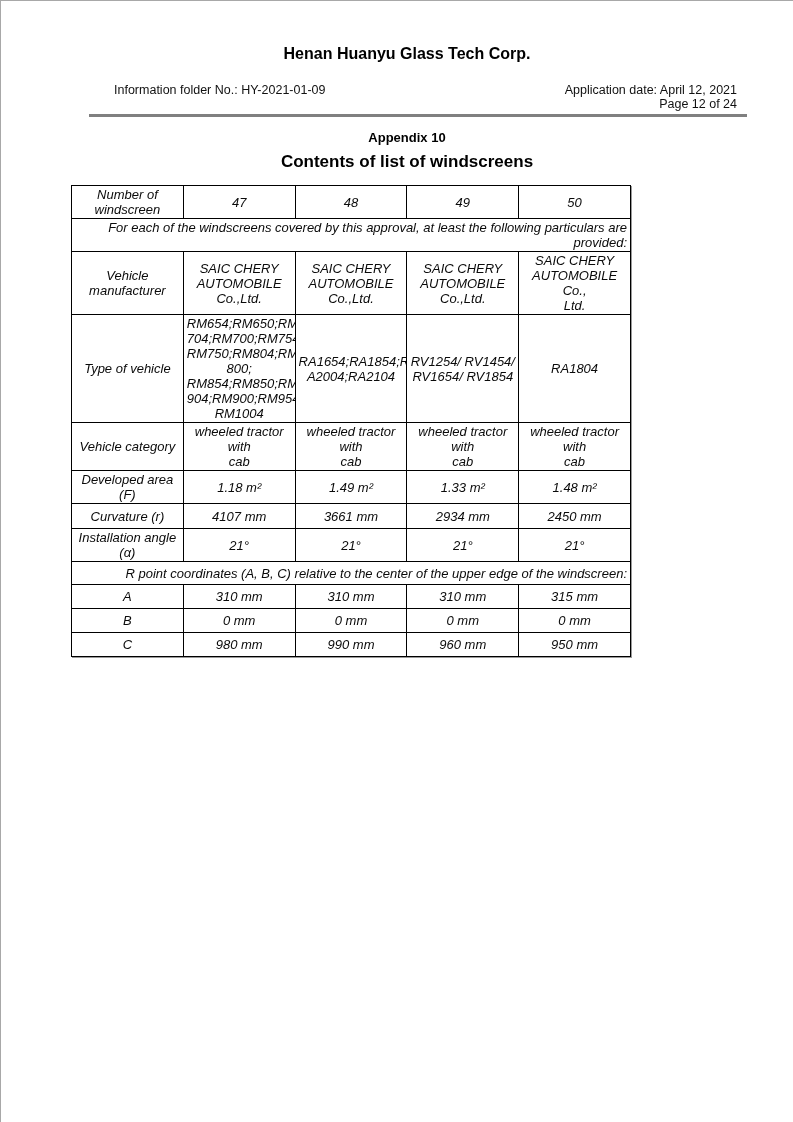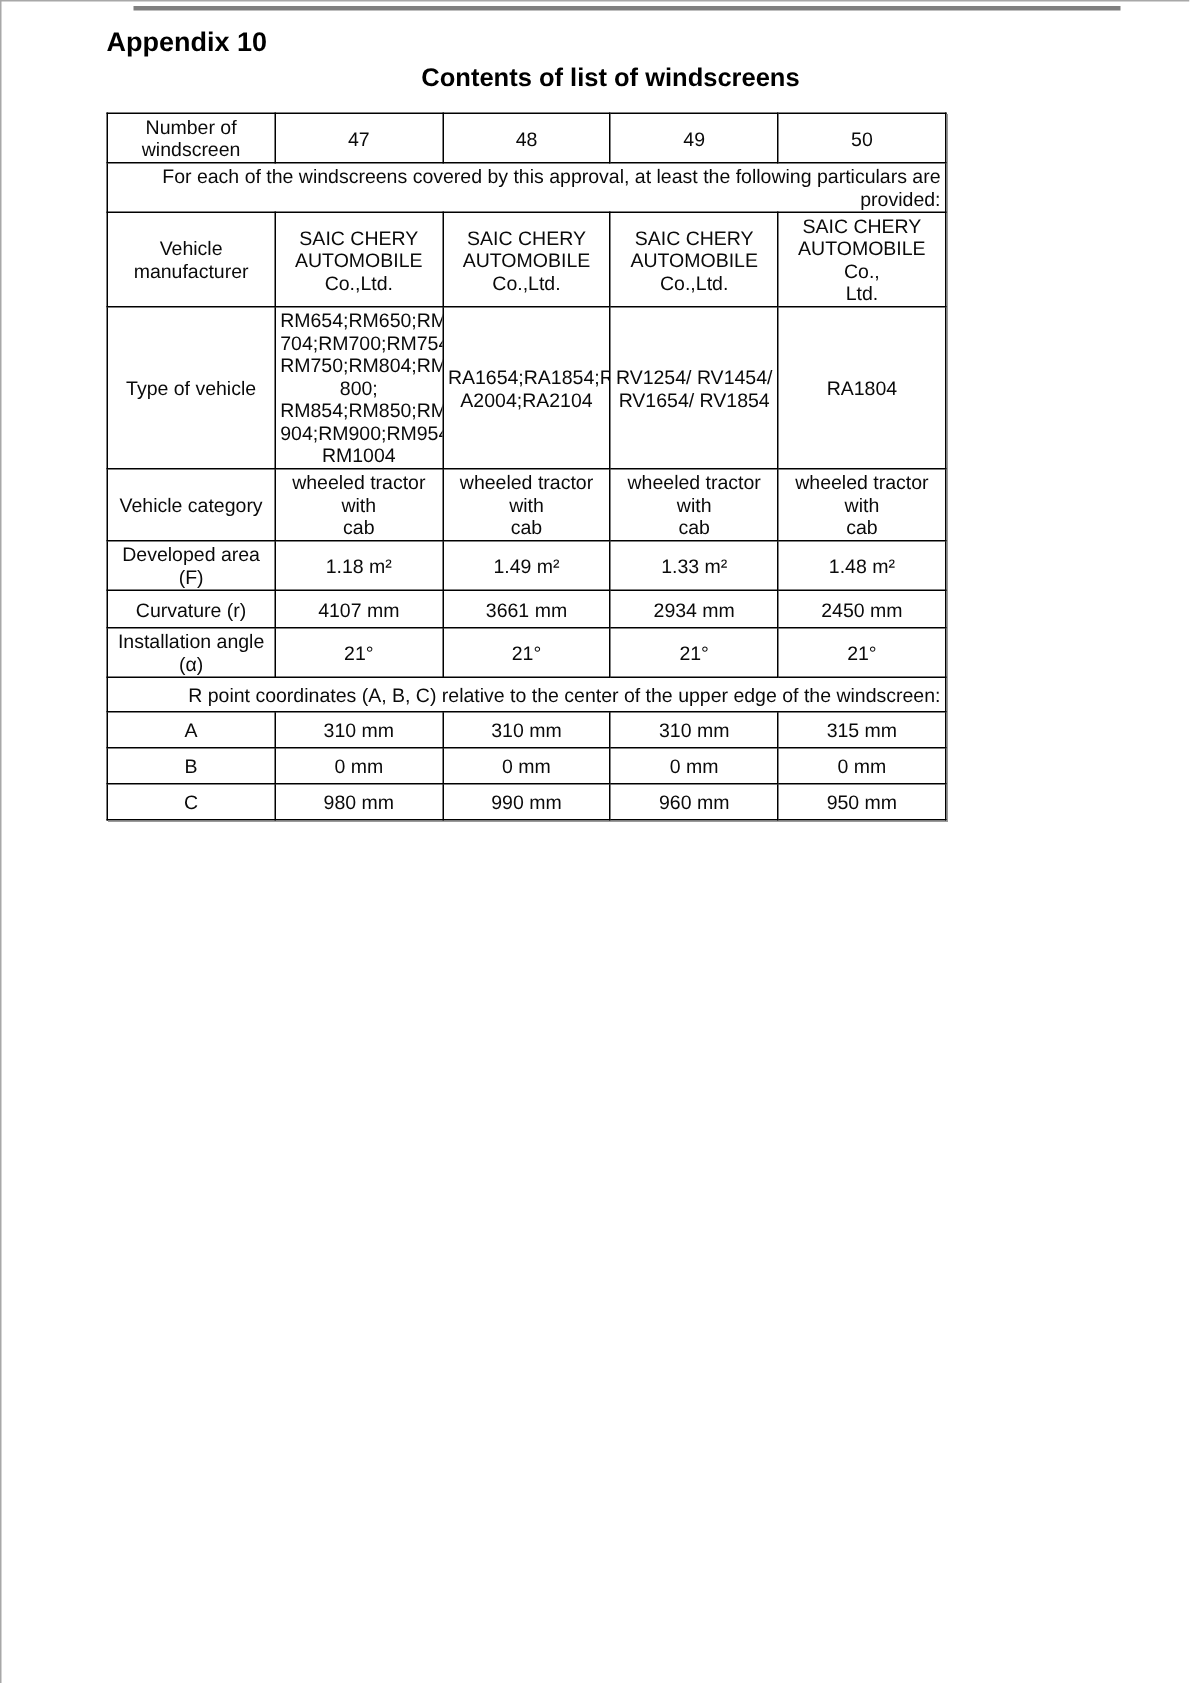--- a/index.html
+++ b/index.html
@@ -43,39 +43,41 @@
   .info-right span { display: block; }
   .rule {
     margin-top: 3px;
     margin-left: 18px;
     width: 658px;
     height: 3px;
     background: #808080;
   }
   .appendix {
     margin-top: 13px;
-    font-size: 18px;
+    text-align: center;
+    font-size: 13px;
     font-weight: bold;
     line-height: 16px;
     color: #000000;
   }
   .subtitle {
     margin-top: 8px;
     text-align: center;
     font-size: 17px;
     font-weight: bold;
     line-height: 16px;
     color: #000000;
   }
   table.ws {
     margin-top: 15px;
     width: 560px;
     border-collapse: collapse;
     table-layout: fixed;
     box-shadow: 1px 1px 0 #9a9a9a;
+    font-style: italic;
   }
   table.ws td {
     border: 1px solid #000000;
     font-size: 13px;
     line-height: 15px;
     text-align: center;
     vertical-align: middle;
     padding: 1px 3px;
     white-space: pre-line;
     overflow: hidden;
@@ -98,21 +100,29 @@
   tr.rh-seat    { height: 24px; }
   tr.rh-rnote   { height: 23px; margin-top: 28px; }
   tr.rh-abc     { height: 24px; }
 </style>
 </head>
 <body>
 
 <div class="page">
   <div class="content">
 
-
+    <div class="company">Henan Huanyu Glass Tech Corp.</div>
+
+    <div class="info-row">
+      <span class="info-left">Information folder No.: HY-2021-01-09</span>
+      <span class="info-right">
+        <span>Application date: April 12, 2021</span>
+        <span>Page 12 of 24</span>
+      </span>
+    </div>
 
     <div class="rule"></div>
 
     <div class="appendix">Appendix 10</div>
     <div class="subtitle">Contents of list of windscreens</div>
 
     <table class="ws">
       <tbody>
         <tr class="rh-number">
           <td>Number of

